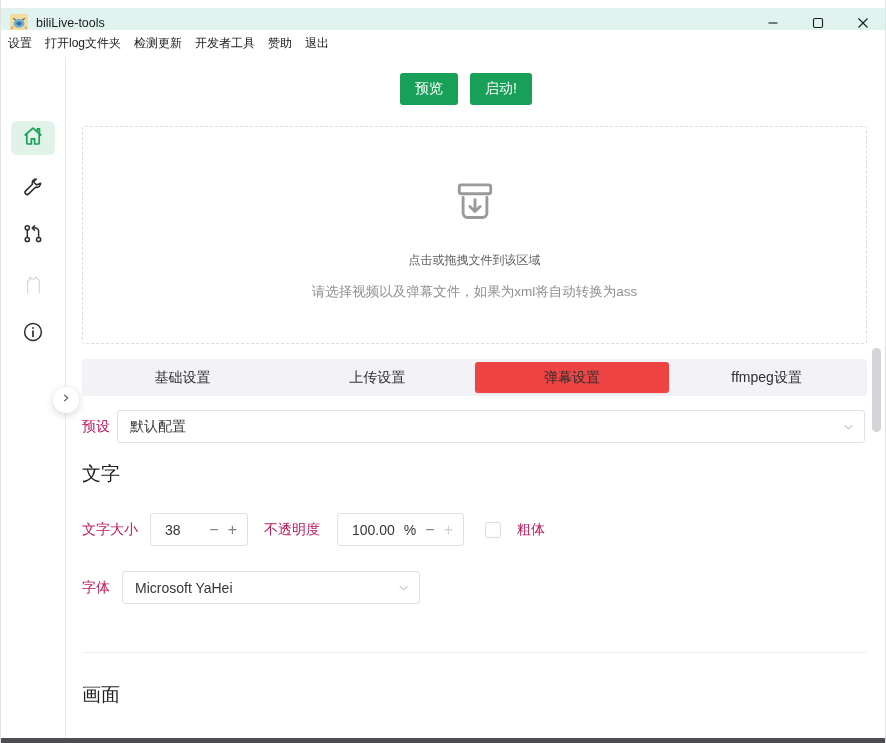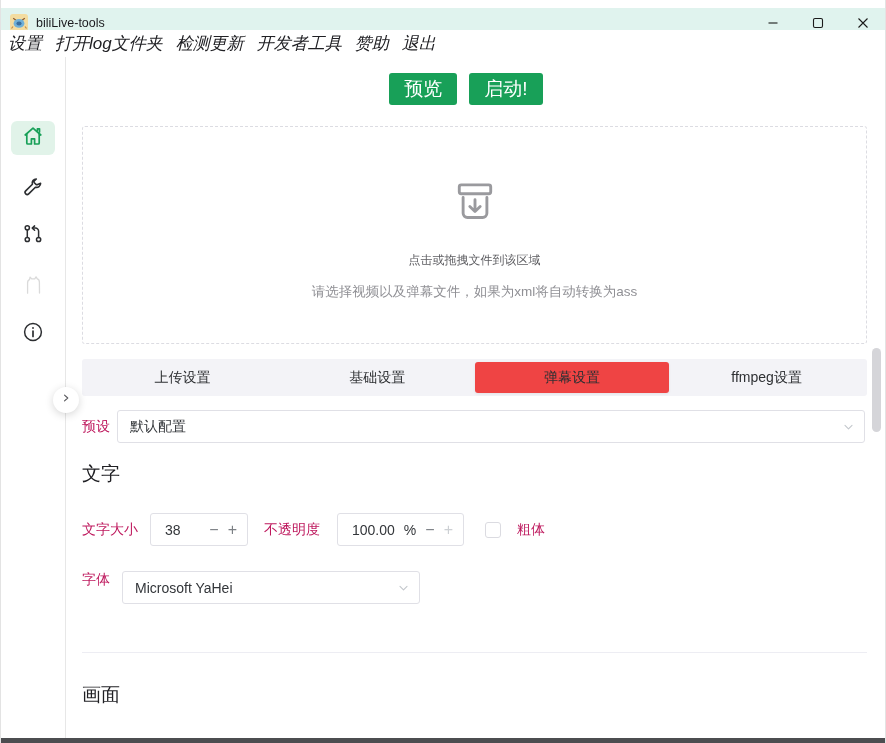--- a/index.html
+++ b/index.html
@@ -9,37 +9,37 @@
 
   
   .titlebar { position:absolute; top:0; left:0; right:0; height:30px; background:#e0f3ee; display:flex; align-items:center; padding-left:9px;margin-top:8px; }
   .app-icon { width:18px; height:18px; margin-right:8px; flex:0 0 auto; }
   .win-title { font-size:12.5px; color:#1b1b1f; }
   .win-controls { position:absolute; right:0; top:0; height:30px; display:flex; }
   .win-btn { width:45px; height:30px; display:flex; align-items:center; justify-content:center; }
 
   
   .menubar { position:absolute; top:30px; left:0; right:0; height:27px; background:#fff; display:flex; align-items:center; padding-left:7px; gap:13px; }
-  .menu-item { font-size:17px; color:#202024; cursor:default;font-style:italic; }
+  .menu-item { font-size:12px; color:#202024; cursor:default; }
 
   
   .sidebar { position:absolute; top:57px; left:0; width:65px; bottom:5px; background:#fff; border-right:1px solid #e7e7e7; }
   .nav-item { position:absolute; left:0; width:64px; display:flex; justify-content:center; }
   .nav-home { top:64px; }
   .active-pill { width:44px; height:34px; background:rgba(24,160,88,.13); border-radius:6px; display:flex; align-items:center; justify-content:center; }
   .nav-wrench { top:119px; }
   .nav-git { top:165px; }
   .nav-mascot { top:214px; }
   .nav-info { top:263px; }
   .collapse-btn { position:absolute; left:52px; top:387px; width:26px; height:26px; border-radius:50%; background:#fff; box-shadow:0 2px 8px rgba(0,0,0,.16); display:flex; align-items:center; justify-content:center; z-index:6; }
 
   
   .content { position:absolute; left:66px; top:57px; right:0; bottom:5px; background:#fff; }
   .action-row { position:absolute; top:16px; left:0; right:20px; display:flex; justify-content:center; gap:12px; }
-  .btn { height:32px; padding:0 15px; background:#18a058; color:#fff; font-size:19px; border:none; border-radius:3px; font-family:"Liberation Sans",sans-serif; }
+  .btn { height:32px; padding:0 15px; background:#18a058; color:#fff; font-size:14px; border:none; border-radius:3px; font-family:"Liberation Sans",sans-serif; }
 
   .upload { position:absolute; left:15px; top:69px; width:785px; height:218px; border:1px dashed #dcdce2; border-radius:3px; display:flex; flex-direction:column; align-items:center; padding-top:51px; background:#fff; }
   .upload-title { margin-top:24px; font-size:12px; color:#5d5d61; }
   .upload-sub { margin-top:14px; font-size:13.5px; color:#909095; }
 
   .tabs { position:absolute; left:15px; top:302px; width:785px; height:37px; background:#f3f3f7; border-radius:3px; display:flex; padding:3px; }
   .tab { flex:1; display:flex; align-items:center; justify-content:center; font-size:14px; color:#2e3033; border-radius:3px; }
   .tab.active { background:#ef4444; box-shadow:0 1px 3px rgba(0,0,0,.07); }
 
   .preset-row { position:absolute; left:15px; top:353px; right:20px; height:33px; display:flex; align-items:center; }
@@ -59,21 +59,21 @@
   .input-opacity { width:127px; margin-left:17px; }
   .num-val { flex:1; }
   .num-suffix { margin-right:9px; color:#33363a; }
   .step { font-size:16px; color:#7c8085; line-height:1; }
   .step-minus { margin-right:9px; }
   .step.disabled { color:#cdd0d4; }
   .lbl-opacity { margin-left:16px; }
   .checkbox { width:16px; height:16px; border:1px solid #dbdbe1; border-radius:3px; background:#fff; margin-left:21px; }
   .lbl-bold { margin-left:16px; }
 
-  .font-row { position:absolute; left:15px; top:514px; display:flex; }
+  .font-row { position:absolute; left:15px; top:514px; display:flex; align-items:center; }
   .select-font { width:298px; margin-left:12px; }
 
   .divider { position:absolute; left:15px; top:595px; width:785px; height:1px; background:#ededf3; }
 
   .scroll-thumb { position:absolute; right:4px; top:348px; width:9px; height:84px; background:#d5d5d9; border-radius:4.5px; z-index:9; }
   .bottom-edge { position:absolute; left:0; right:0; bottom:0; height:5px; background:#4c4d50; z-index:10; }
 </style>
 </head>
 <body>
 
@@ -188,22 +188,22 @@
           <rect x="3.8" y="3.6" width="16.4" height="4.6" rx="1"></rect>
           <path d="M5.8 10.2 v8.2 a2.2 2.2 0 0 0 2.2 2.2 h8 a2.2 2.2 0 0 0 2.2-2.2 v-8.2"></path>
           <path d="M12 11.3 v6 M9.3 14.9 l2.7 2.6 2.7-2.6"></path>
         </svg>
       </span>
       <div class="upload-title">点击或拖拽文件到该区域</div>
       <div class="upload-sub">请选择视频以及弹幕文件，如果为xml将自动转换为ass</div>
     </div>
 
     <div class="tabs">
+      <div class="tab">基础设置</div>
       <div class="tab">上传设置</div>
-      <div class="tab">基础设置</div>
       <div class="tab active">弹幕设置</div>
       <div class="tab">ffmpeg设置</div>
     </div>
 
     <div class="preset-row">
       <span class="field-label">预设</span>
       <div class="select select-preset">
         <span>默认配置</span>
         <span class="chev">
           <svg width="13" height="13" viewBox="0 0 24 24" fill="none" stroke="#c3c7cc" stroke-width="2" stroke-linecap="round" stroke-linejoin="round">

